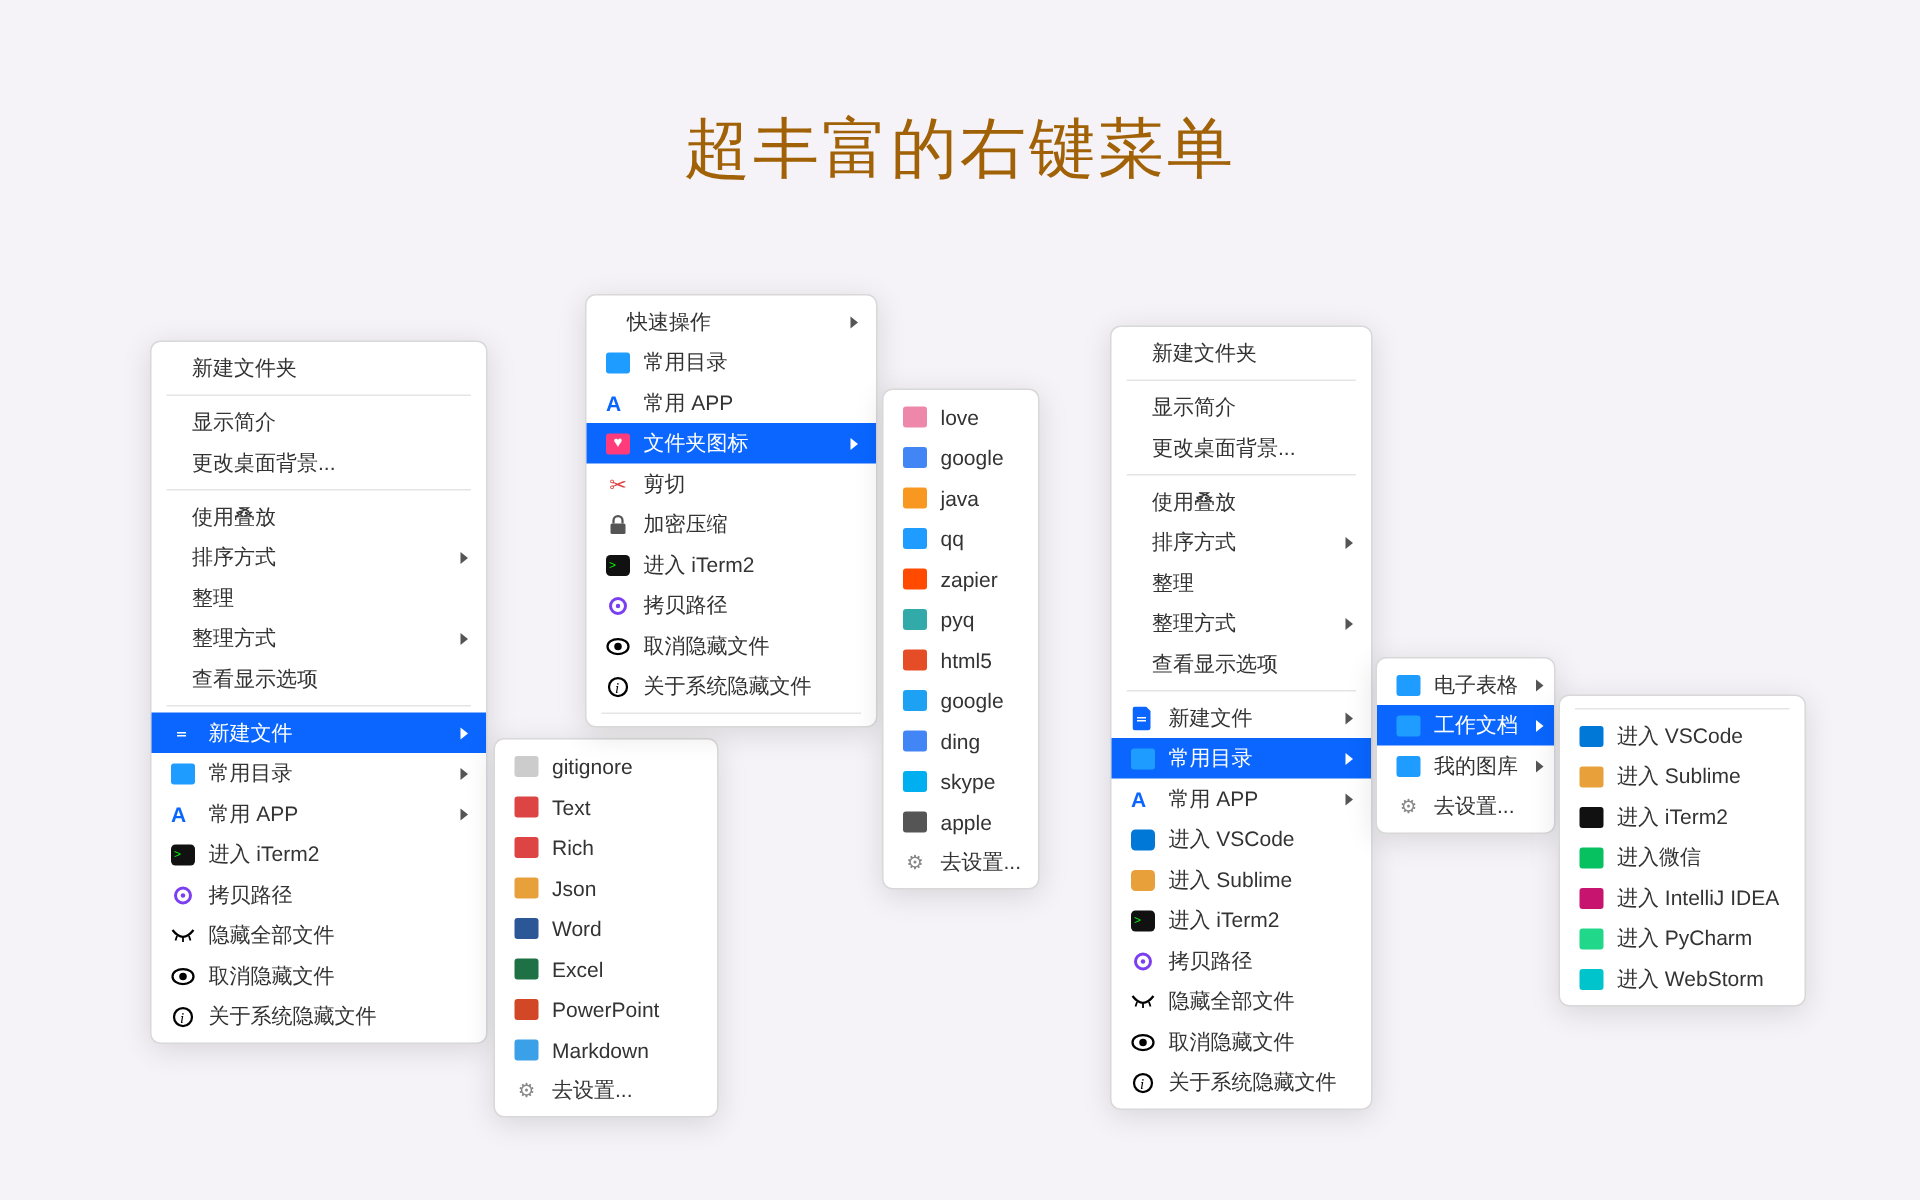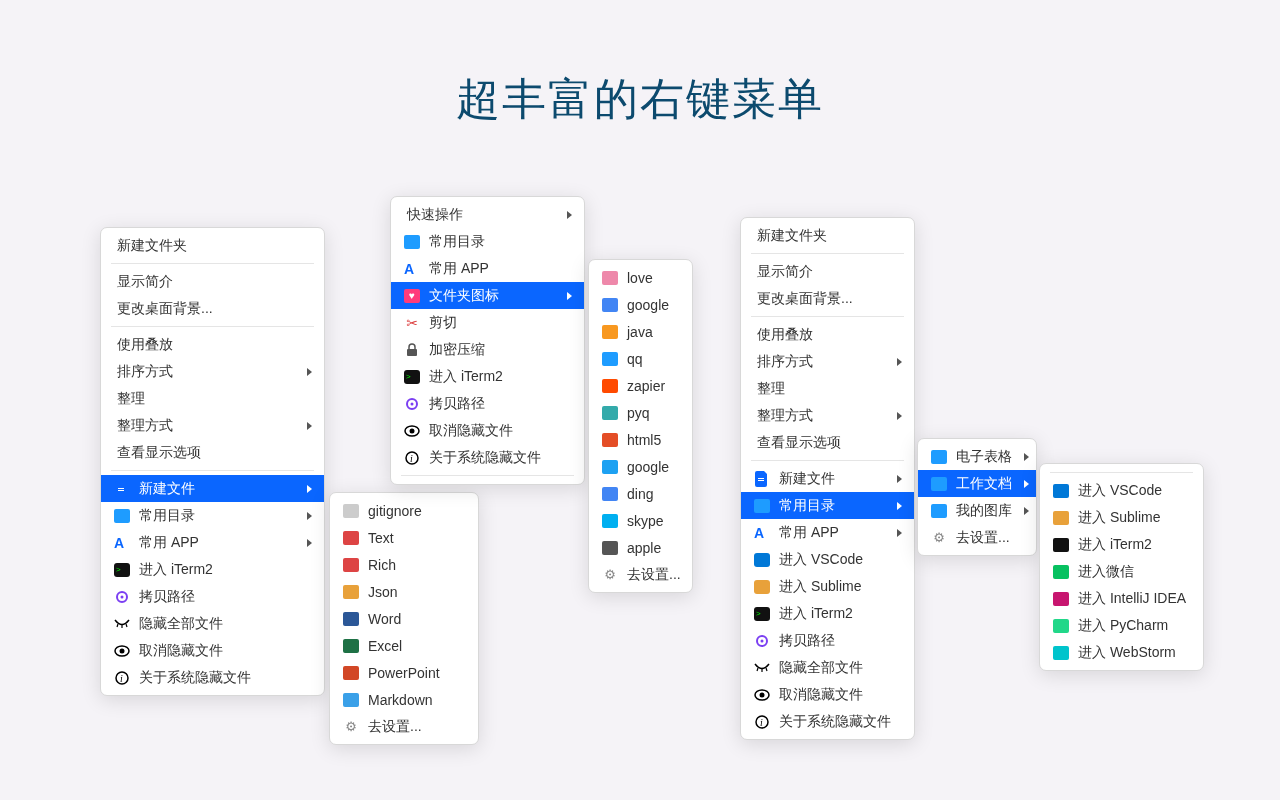--- a/index.html
+++ b/index.html
@@ -1,26 +1,26 @@
 <!DOCTYPE html>
 <html><head>
 <meta charset="utf-8">
 <style>
 * { margin:0; padding:0; box-sizing:border-box; }
 body { width:1280px; height:800px; background:#f5f3f7; font-family:-apple-system,"PingFang SC","Helvetica Neue",sans-serif; font-size:14px; color:#333; overflow:hidden; position:relative; }
-.title { font-size:44px; font-weight:400; color:#0c4a6e; text-align:center; padding-top:70px; letter-spacing:2px; }
+.title { font-size:44px; font-weight:400; color:#a16207; text-align:center; padding-top:70px; letter-spacing:2px; }
 .menu { position:absolute; background:#fff; border:1px solid #d8d8d8; border-radius:7px; box-shadow:0 4px 20px rgba(0,0,0,.12); padding:4px 0; }
 .item { display:flex; align-items:center; height:27px; padding:0 12px; cursor:default; position:relative; }
 .item.hl { background:#0a66ff; color:#fff; }
 .item.hl .chev { border-left-color:#fff; }
 .sep { height:1px; background:#e5e5e5; margin:4px 10px; }
 .icon { width:18px; height:18px; margin-right:8px; flex-shrink:0; display:flex; align-items:center; justify-content:center; font-size:13px; border-radius:3px; }
 .label { flex:1; white-space:nowrap; }
 .chev { width:0; height:0; border-top:4px solid transparent; border-bottom:4px solid transparent; border-left:5px solid #555; margin-left:12px; }
-.noicon { padding-left:16px; }
+.noicon { padding-left:27px; }
 
 .sq { width:16px; height:14px; border-radius:2px; }
 </style>
 </head>
 <body>
 
 <div class="title">超丰富的右键菜单</div>
 
 <div class="menu" style="left:100px;top:227px;width:225px">
   <div class="item noicon">

